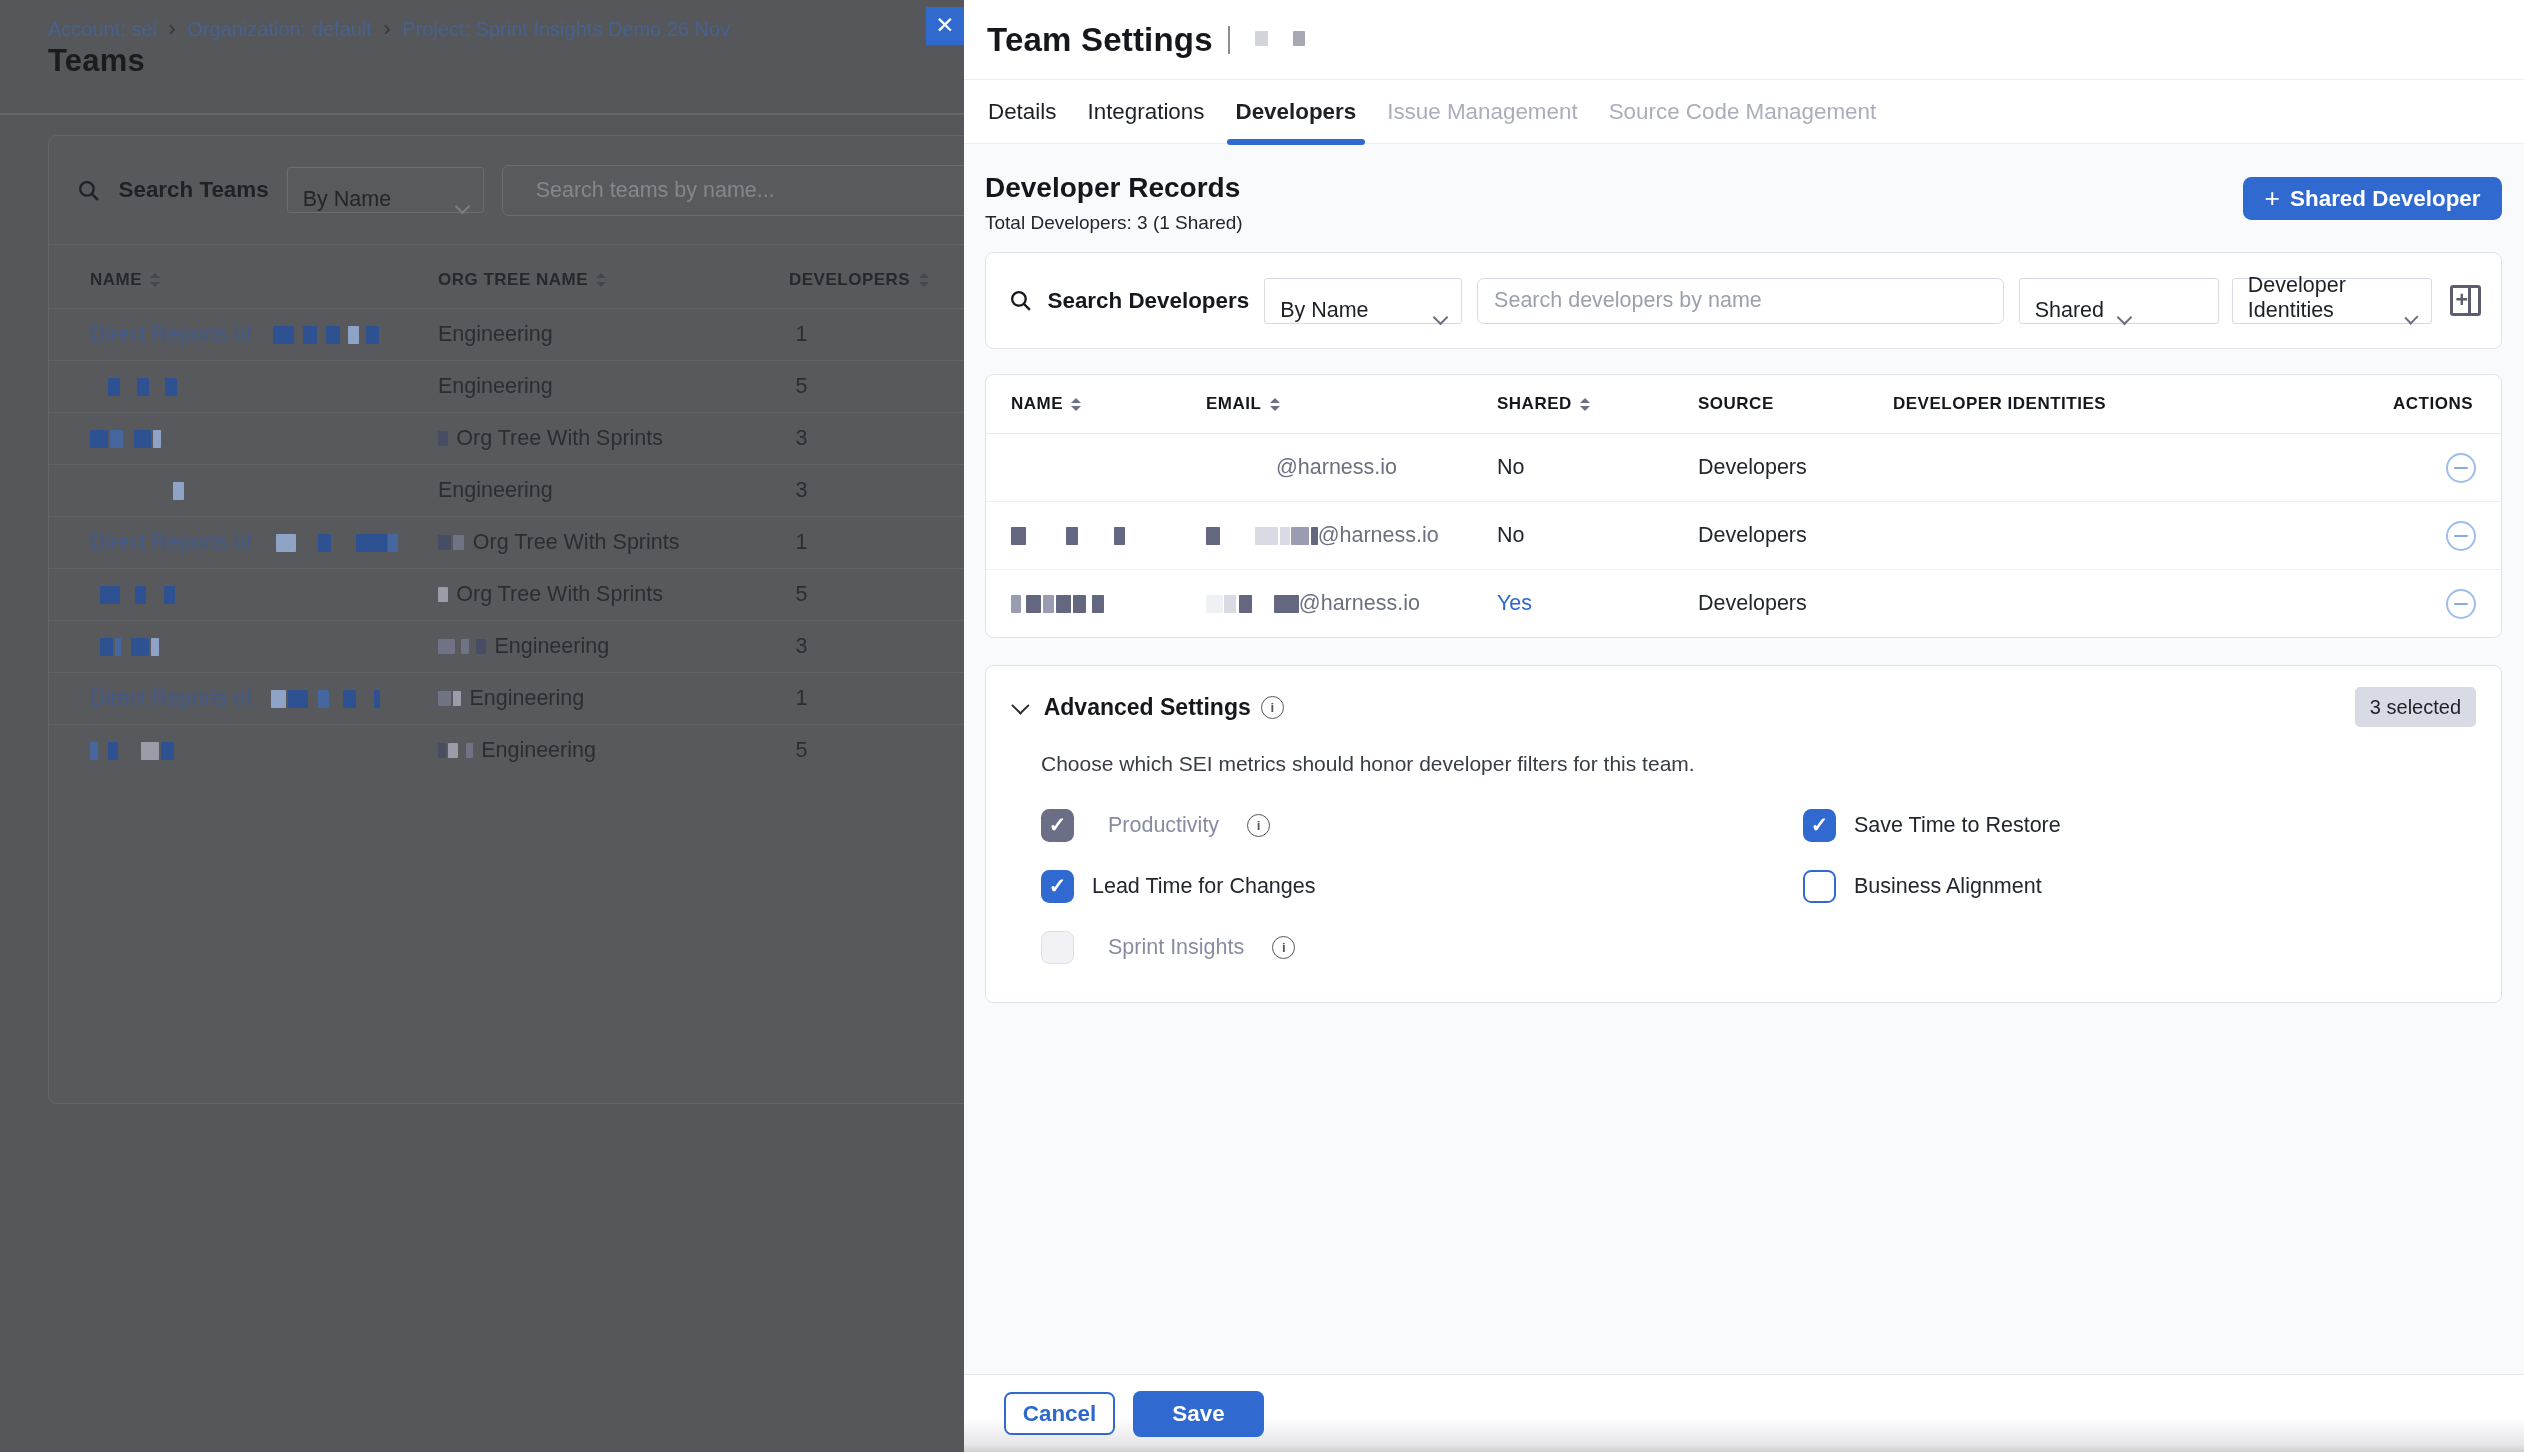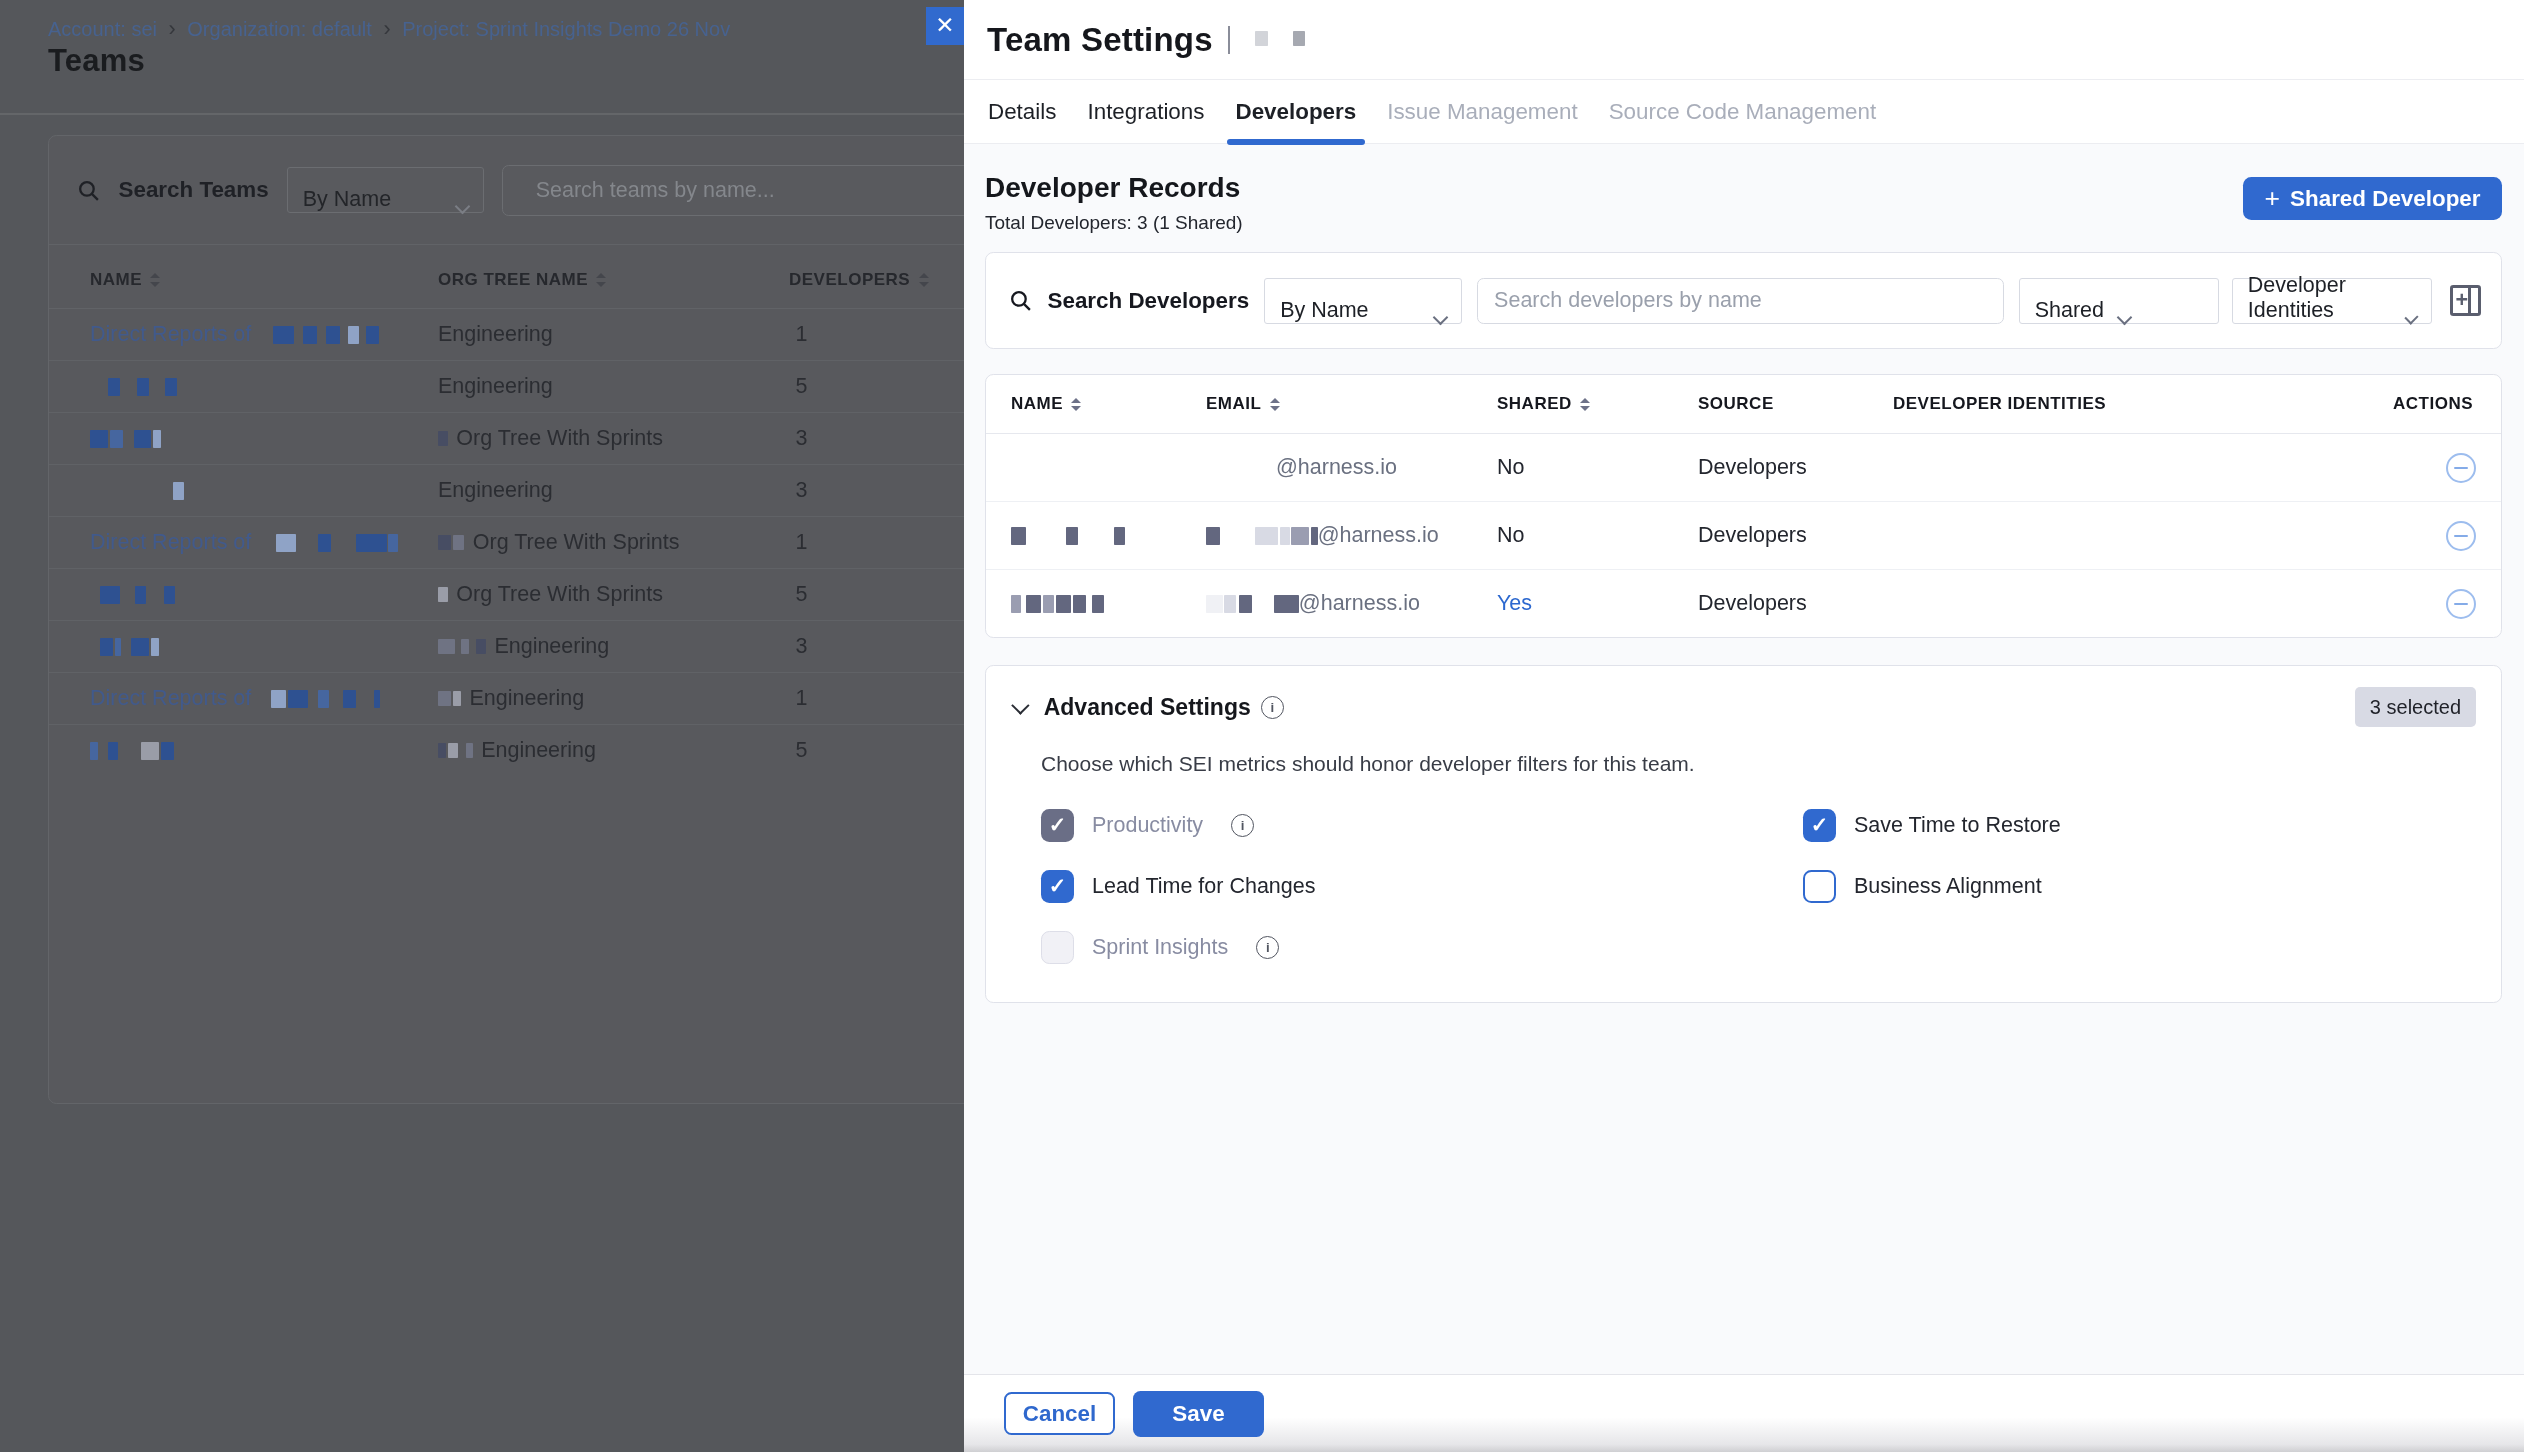--- a/index.html
+++ b/index.html
@@ -90,21 +90,21 @@
   .adv-desc{font-size:21px;color:#383c46;margin:25px 0 0 30px;}
   .checks{display:grid;grid-template-columns:762px 1fr;margin:33px 0 0 30px;column-gap:0;}
   .ccol{display:flex;flex-direction:column;gap:28px;}
   .citem{display:flex;align-items:center;gap:18px;}
   .cb{width:33px;height:33px;min-width:33px;border-radius:8.3px;display:flex;align-items:center;justify-content:center;font-size:21px;font-weight:700;color:#fff;box-sizing:border-box;cursor:pointer;}
   .cb.checked{background:#3069cf;}
   .cb.checked-disabled{background:#6a6e86;}
   .cb.unchecked{background:#fff;border:2.5px solid #3069cf;}
   .cb.unchecked-disabled{background:#f1f1f6;border:1.7px solid #dddee8;}
   .clabel{font-size:21.5px;color:#23262e;}
-  .citem.dim .clabel{color:#888ca2;}
+  .citem.dim .clabel{color:#888ca2;margin-left:16px;}
   .d-footer{height:77px;min-height:77px;border-top:1.7px solid #e4e5ea;display:flex;align-items:center;gap:18px;padding-left:40px;background:linear-gradient(180deg,#ffffff 0%,#ffffff 55%,#e6e6e9 90%,#cfcfd2 100%);}
   .btn-cancel{box-sizing:border-box;width:111px;height:43px;border:2.5px solid #3069cf;border-radius:7.5px;background:#fff;color:#2f68cd;font-size:22.4px;font-weight:700;cursor:pointer;}
   .btn-save{box-sizing:border-box;width:131px;height:46px;border:none;border-radius:7.5px;background:#3069cf;color:#fff;font-size:22.4px;font-weight:700;cursor:pointer;}
 </style>
 </head>
 <body>
 
 <div class="screen">
 
   <div class="page">

